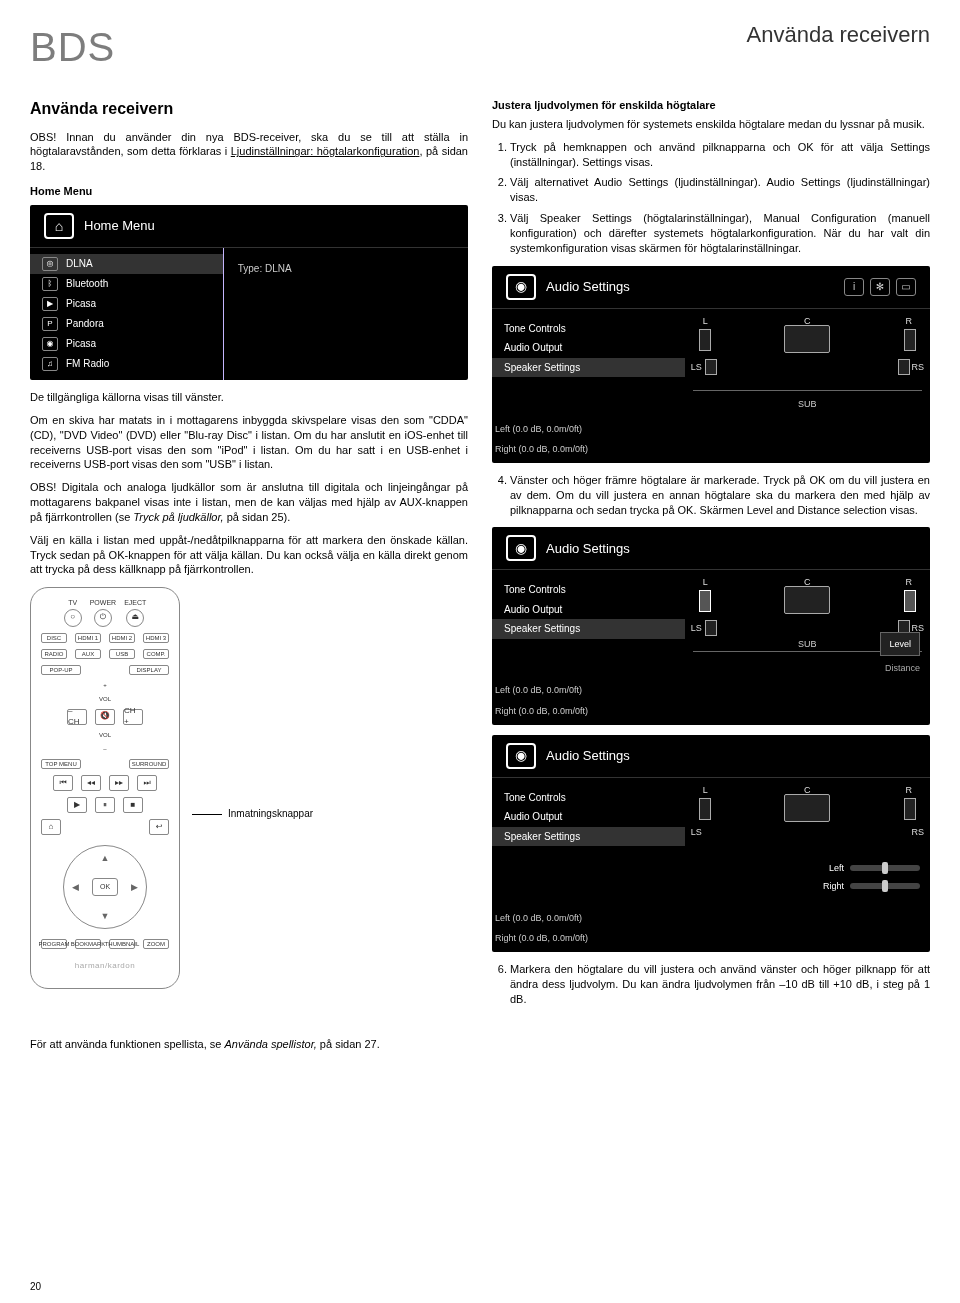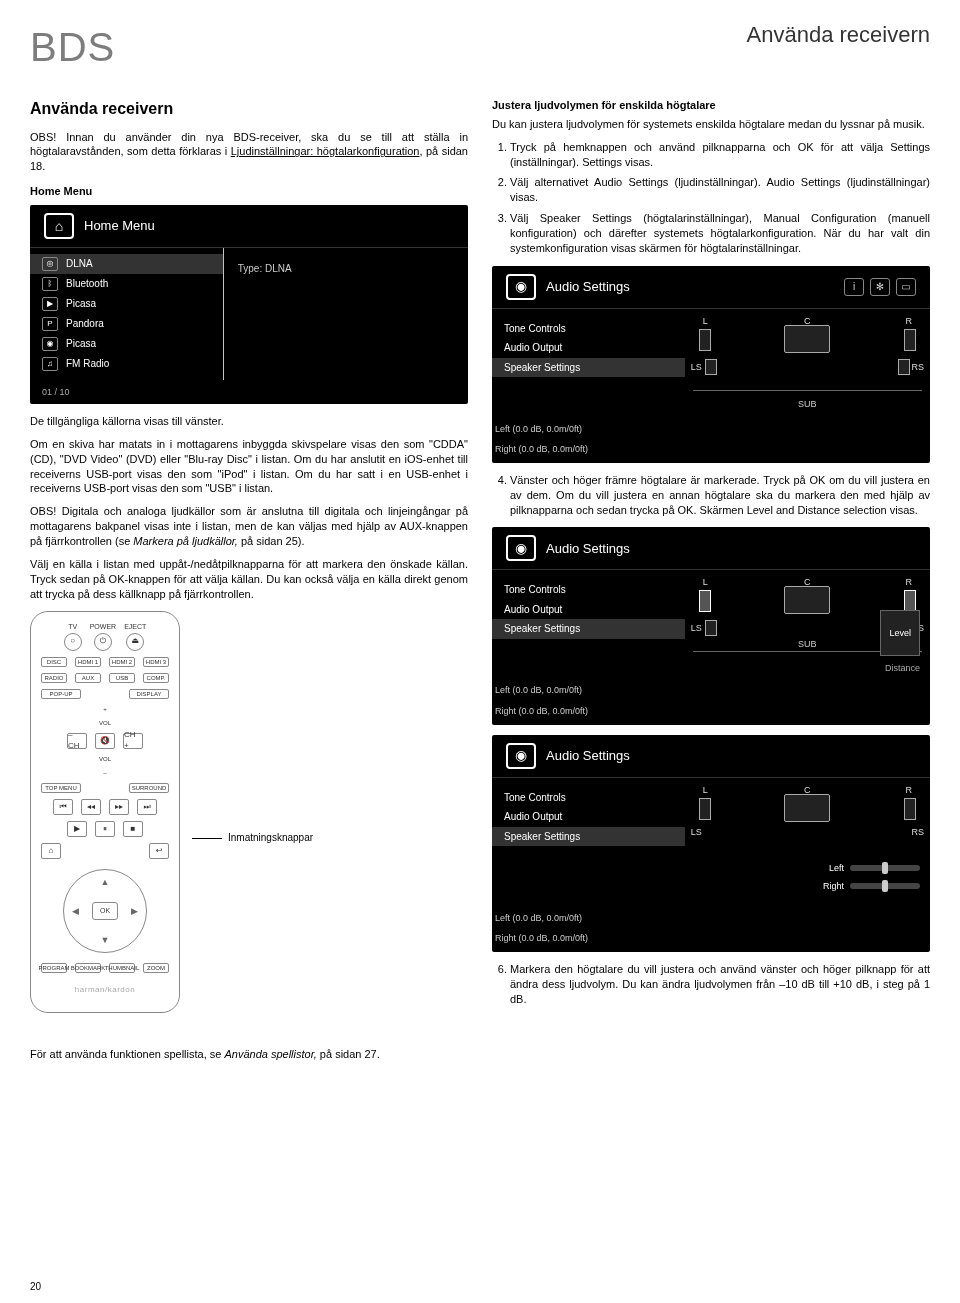--- a/index.html
+++ b/index.html
@@ -138,27 +138,26 @@
               <span class="li-icon">◉</span>
               <span>Picasa</span>
             </div>
           <div class="ui-list-item">
               <span class="li-icon">♫</span>
               <span>FM Radio</span>
             </div>
         </div>
         <div class="ui-right-pane">Type: DLNA</div>
       </div>
-      <div class="ui-footer">01 / 10</div>
     </div>
 
     <p class="body">De tillgängliga källorna visas till vänster.</p>
     <p class="body">Om en skiva har matats in i mottagarens inbyggda skivspelare visas den som "CDDA" (CD), "DVD Video" (DVD) eller "Blu-ray Disc" i listan. Om du har anslutit en iOS-enhet till receiverns USB-port visas den som "iPod" i listan. Om du har satt i en USB-enhet i receiverns USB-port visas den som "USB" i listan.</p>
     <p class="body">
-      <span>OBS! Digitala och analoga ljudkällor som är anslutna till digitala och linjeingångar på mottagarens bakpanel visas inte i listan, men de kan väljas med hjälp av AUX-knappen på fjärrkontrollen (se </span><em>Markera på ljudkällor,</em><span> på sidan 25).</span>
+      <span>OBS! Digitala och analoga ljudkällor som är anslutna till digitala och linjeingångar på mottagarens bakpanel visas inte i listan, men de kan väljas med hjälp av AUX-knappen på fjärrkontrollen (se </span><em>Tryck på ljudkällor,</em><span> på sidan 25).</span>
     </p>
     <p class="body">Välj en källa i listan med uppåt-/nedåtpilknapparna för att markera den önskade källan. Tryck sedan på OK-knappen för att välja källan. Du kan också välja en källa direkt genom att trycka på dess källknapp på fjärrkontrollen.</p>
 
     <div class="remote-wrap">
       <div class="remote">
         <div class="remote-row">
           <div style="display:flex;flex-direction:column;align-items:center;gap:1px;">
               <span>TV</span>
               <div class="rbtn-circle">○</div>
             </div>
@@ -303,21 +302,21 @@
           <span class="spk-label" style="top:6px;right:18px;">R</span>
           <div class="spk-box sel" style="top:20px;left:14px;"></div>
           <div class="spk-tv" style="top:16px;left:50%;transform:translateX(-50%);"></div>
           <div class="spk-box sel" style="top:20px;right:14px;"></div>
           <span class="spk-label" style="top:52px;left:6px;">LS</span>
           <span class="spk-label" style="top:52px;right:6px;">RS</span>
           <div class="spk-box" style="top:50px;left:20px;height:16px;"></div>
           <div class="spk-box" style="top:50px;right:20px;height:16px;"></div>
           <div class="spk-ground"></div>
           <span class="spk-sub" style="bottom:30px;">SUB</span>
-          <div style="position:absolute;right:10px;bottom:24px;background:#222;border:1px solid #666;padding:16px 8px;font-size:9px;">Level</div>
+          <div style="position:absolute;right:10px;bottom:24px;background:#222;border:1px solid #666;padding:5px 8px;font-size:9px;">Level</div>
           <div style="position:absolute;right:10px;bottom:6px;font-size:9px;color:#aaa;">Distance</div>
         </div>
       </div>
       <div class="status-line">Left (0.0 dB, 0.0m/0ft)</div>
       <div class="status-line" style="padding-top:0;">Right (0.0 dB, 0.0m/0ft)</div>
     </div>
 
 
     <div class="ui-panel">
       <div class="ui-header">

